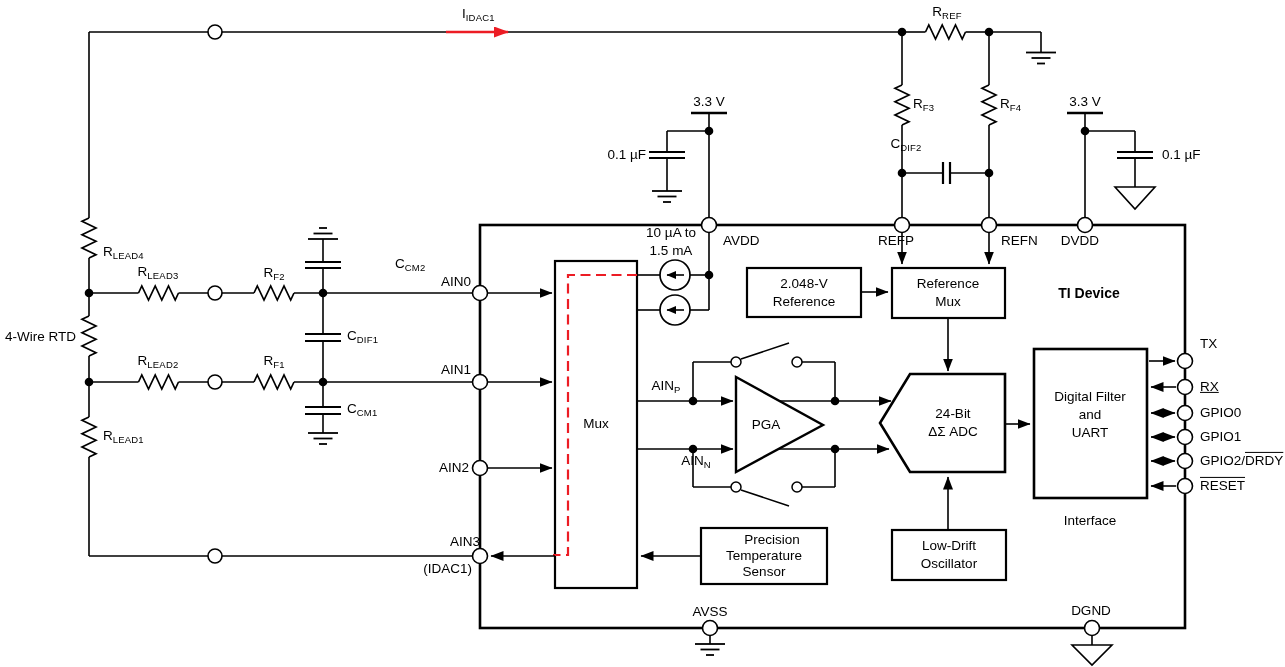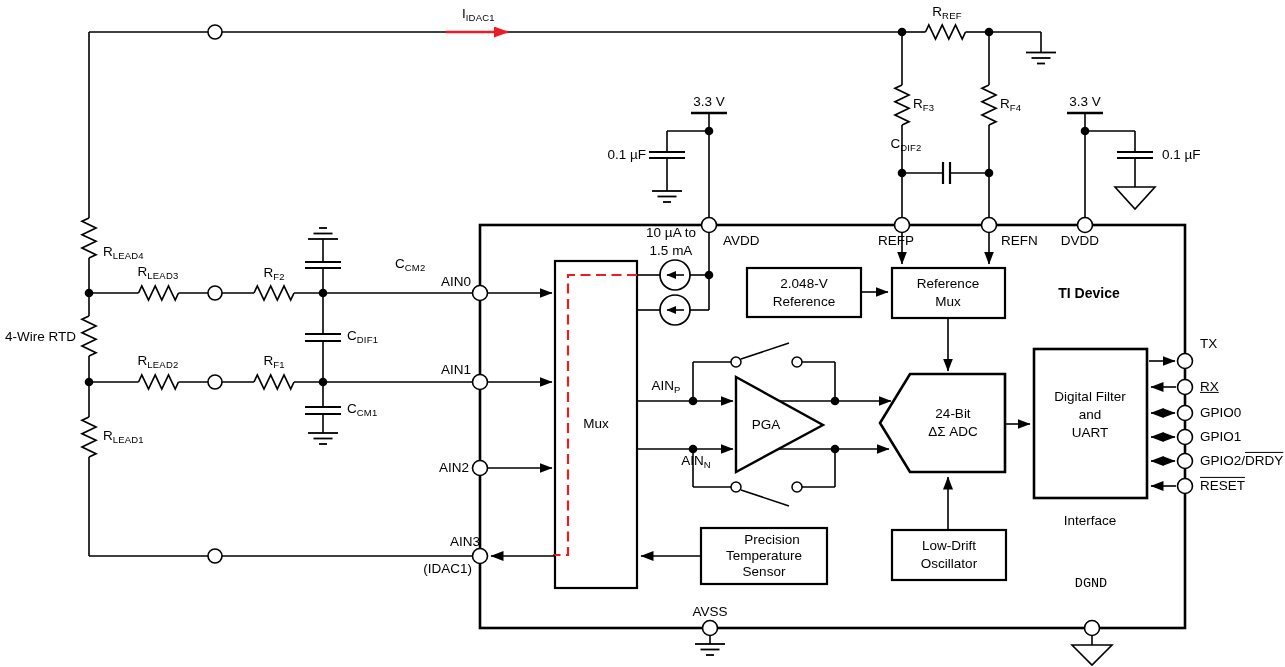--- a/index.html
+++ b/index.html
@@ -316,21 +316,21 @@
 <div class="lbl r" style="left:472px;top:569px;">(IDAC1)</div>
 
 <div class="lbl c" style="left:671px;top:233px;">10 µA to</div>
 <div class="lbl c" style="left:671px;top:251px;">1.5 mA</div>
 
 <div class="lbl l" style="left:723px;top:241px;">AVDD</div>
 <div class="lbl r" style="left:914px;top:241px;">REFP</div>
 <div class="lbl l" style="left:1001px;top:241px;">REFN</div>
 <div class="lbl c" style="left:1080px;top:241px;">DVDD</div>
 <div class="lbl c" style="left:710px;top:612px;">AVSS</div>
-<div class="lbl c" style="left:1091px;top:584px;font-family:Liberation Mono, monospace;">DGND</div>
+<div class="lbl c" style="left:1091px;top:611px;">DGND</div>
 
 <div class="lbl c bold" style="left:1089px;top:293px;">TI Device</div>
 
 <div class="lbl c" style="left:596px;top:424px;">Mux</div>
 <div class="lbl c" style="left:666px;top:387px;">
   <span>AIN</span><span class="sub">P</span></div>
 <div class="lbl c" style="left:696px;top:462px;">
   <span>AIN</span><span class="sub">N</span></div>
 <div class="lbl c" style="left:766px;top:425px;">PGA</div>
 

